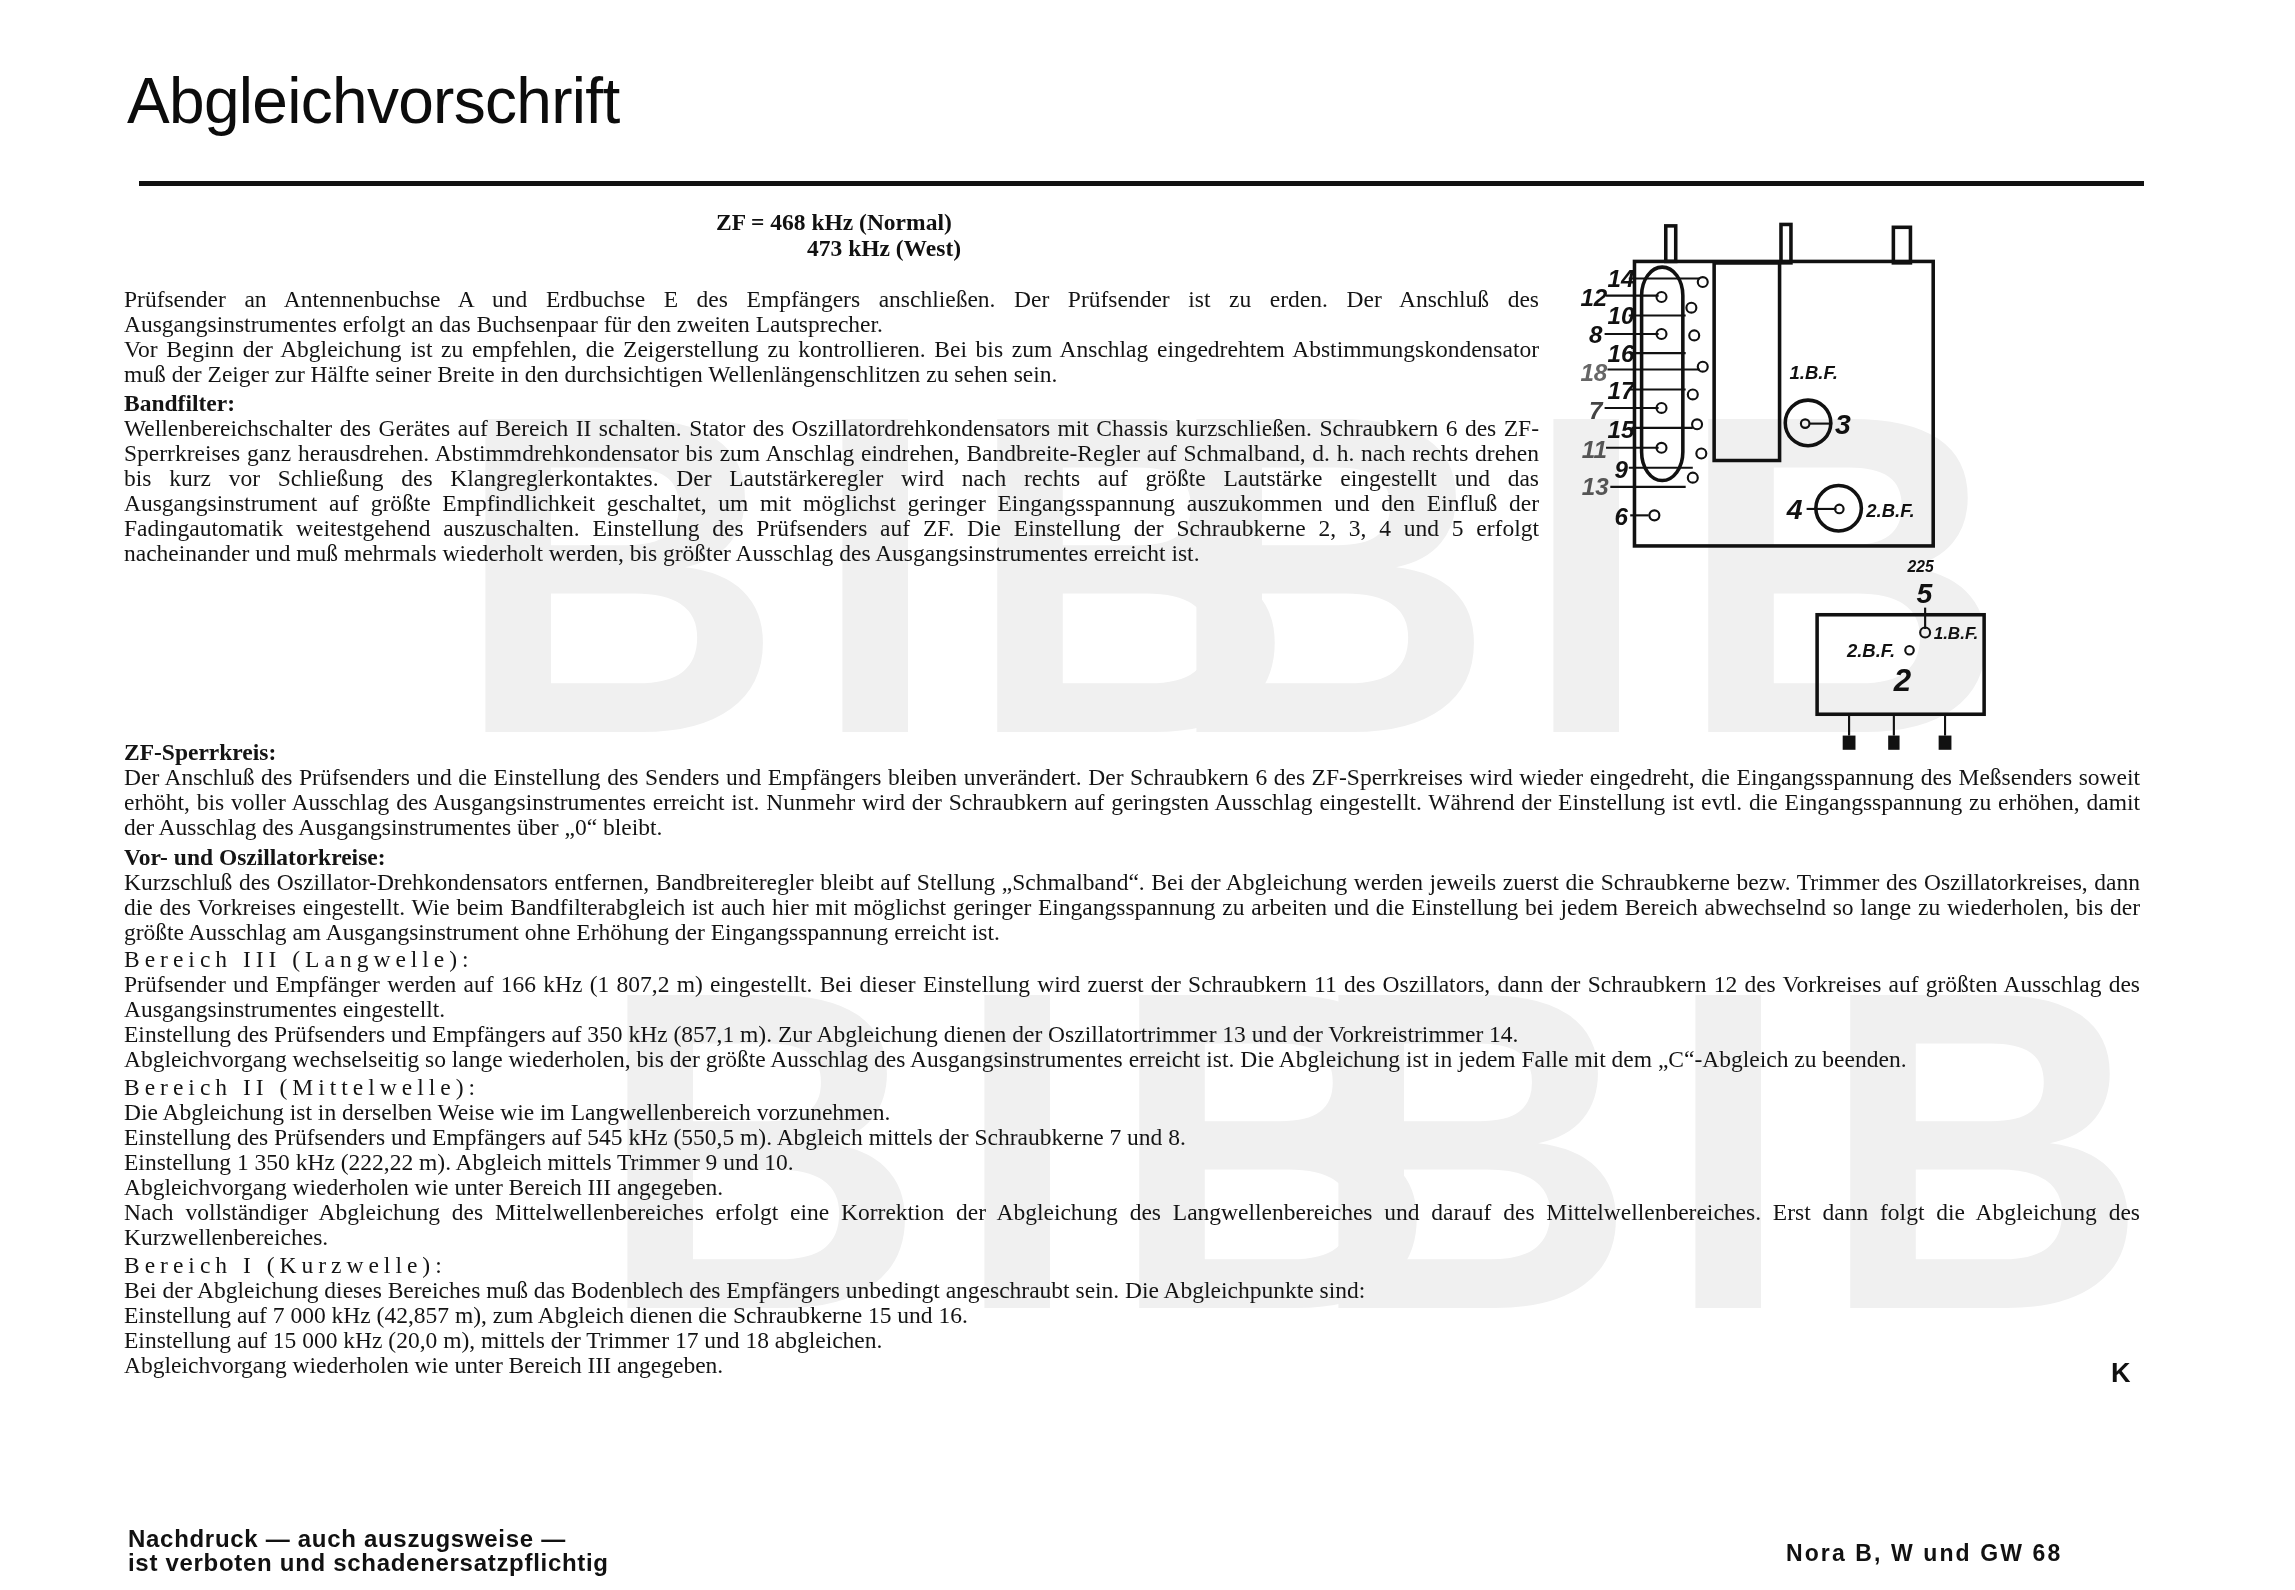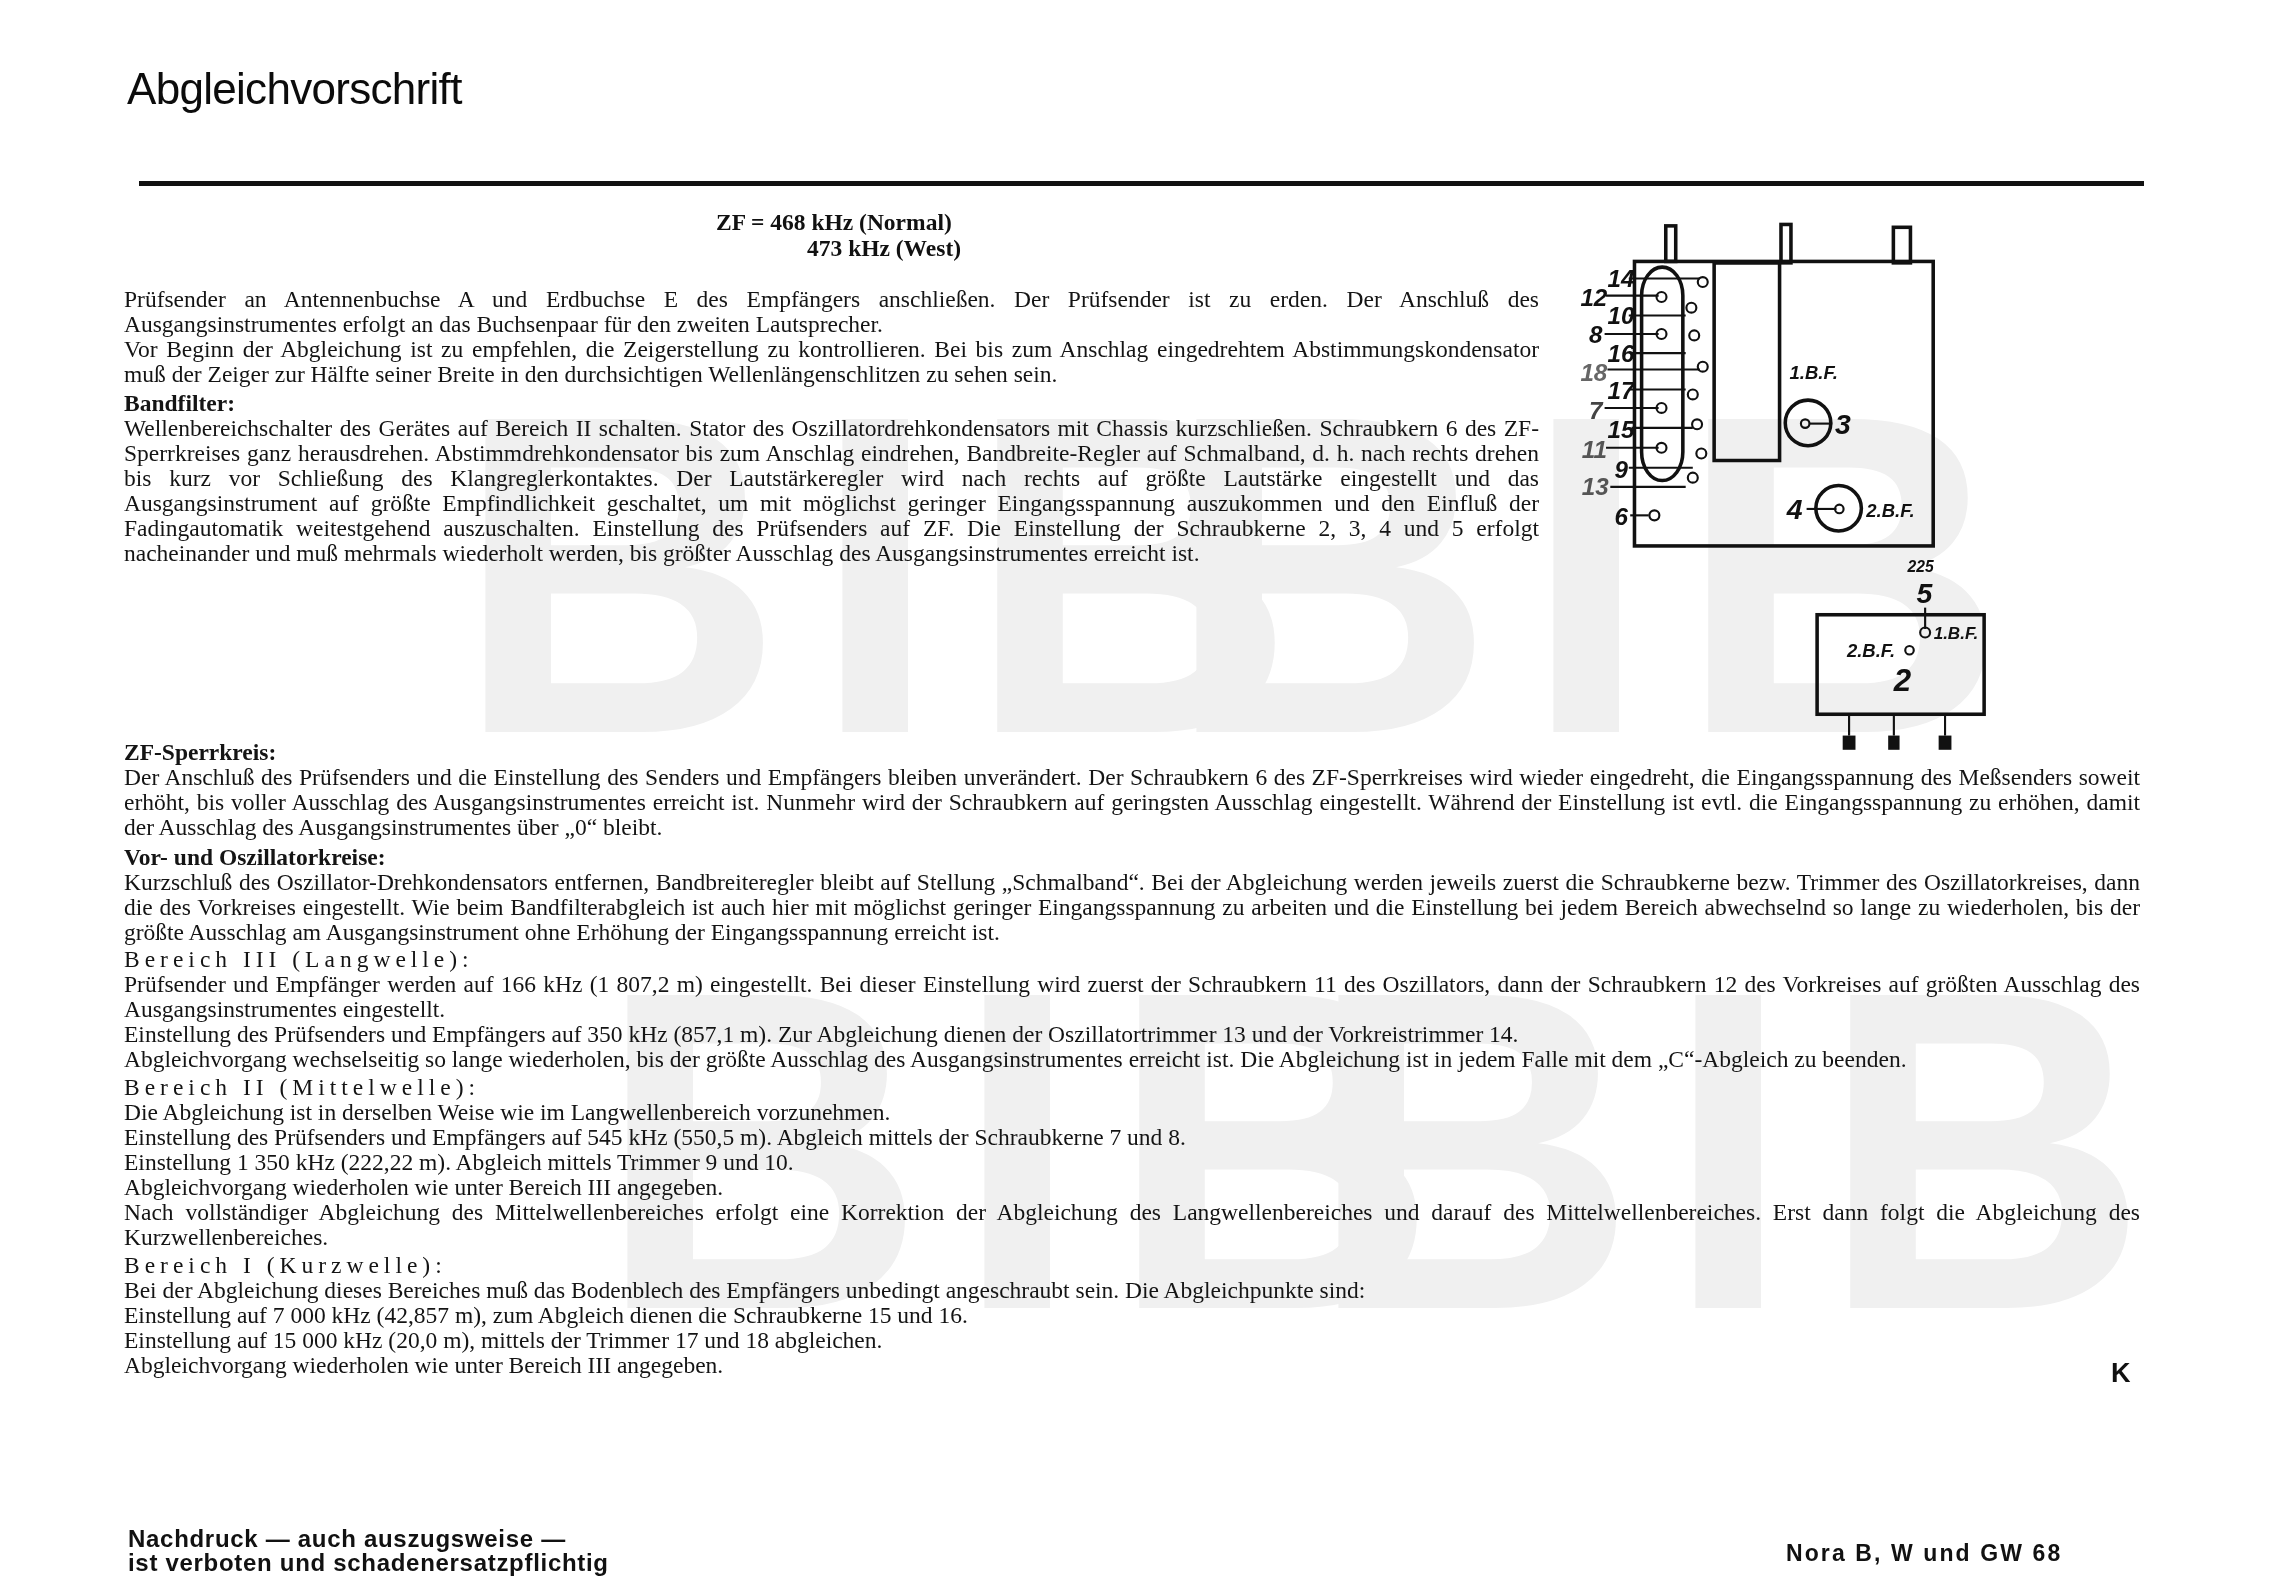--- a/index.html
+++ b/index.html
@@ -1,19 +1,19 @@
 <!DOCTYPE html>
 <html style="font-size:11.4px"><head>
 <meta charset="utf-8">
 <style>
   html, body { margin:0; padding:0; background:#ffffff; }
   body { width:2295px; height:1590px; position:relative; overflow:hidden; color:#111; }
   .page { position:absolute; left:0; top:0; width:2295px; height:1590px; }
   .watermark { position:absolute; color:#f0f0f0; font-family:"Liberation Sans", sans-serif; font-weight:bold; font-size:455px; letter-spacing:28.4px; z-index:0; user-select:none; }
-  .title { position:absolute; left:127px; top:64px; font-family:"Liberation Sans", sans-serif; font-size:44px; font-weight:normal; color:#0c0c0c; letter-spacing:-0.7px; z-index:2; }
+  .title { position:absolute; left:127px; top:64px; font-family:"Liberation Sans", sans-serif; font-size:64px; font-weight:normal; color:#0c0c0c; letter-spacing:-0.7px; z-index:2; }
   .rule { position:absolute; left:139px; top:181px; width:2005px; height:5px; background:#111; z-index:2; }
   .zf { position:absolute; left:683px; top:210px; font-family:"Liberation Serif", serif; font-weight:bold; font-size:23.5px; line-height:25.6px; z-index:2;margin-left:33px; }
   .zf .l2 { padding-left:91px; }
   .text { position:absolute; font-family:"Liberation Serif", serif; font-size:23.5px; line-height:25px; z-index:2; color:#141414; }
   .text p { margin:0; text-align:justify; text-align-last:left; }
   .text .h { font-weight:bold; margin-top:4.3px; }
   .text .sp { letter-spacing:5px; font-weight:normal; margin-top:2.8px; }
   .b1 { left:124px; top:287px; width:1415px; }
   .b2 { left:124px; top:736px; width:2016px; }
   .footer-left { position:absolute; left:128px; top:1527px; font-family:"Liberation Sans", sans-serif; font-weight:bold; font-size:24px; line-height:24px; letter-spacing:0.7px; z-index:2; }

